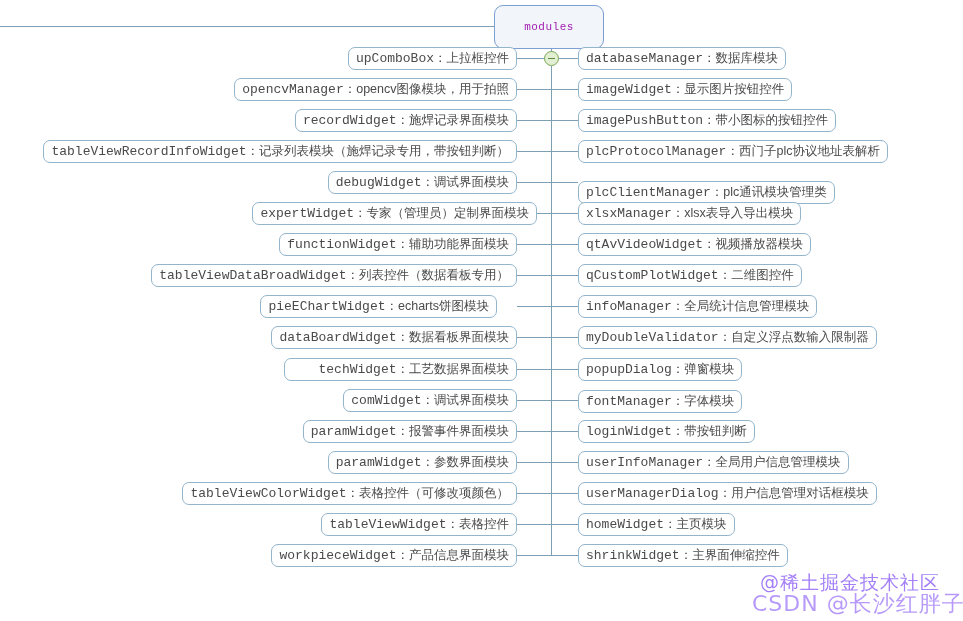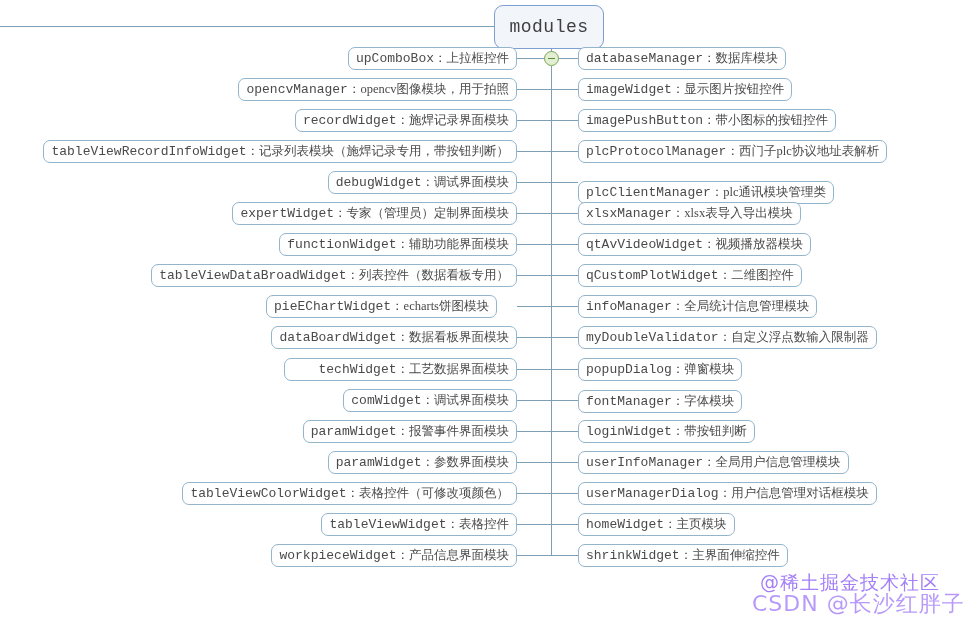--- a/index.html
+++ b/index.html
@@ -37,22 +37,22 @@
     top: 5px;
     width: 110px;
     height: 44px;
     box-sizing: border-box;
     border: 1.4px solid #7e9fd2;
     border-radius: 9px;
     background: #f2f6fb;
     display: flex;
     align-items: center;
     justify-content: center;
-    font-size: 18px;
-    color: #404040;
+    font-size: 11px;
+    color: #a21caf;
     letter-spacing: 0.5px;
   }
 
   
   .collapse-toggle {
     position: absolute;
     left: 544px;
     top: 51px;
     width: 15px;
     height: 15px;
@@ -86,21 +86,21 @@
     align-items: center;
     white-space: nowrap;
     font-size: 13px;
     color: #4a4a4a;
     line-height: 1;
   }
   .node.left  { justify-content: flex-end; }
   .node.right { justify-content: flex-start; }
 
   .node .cn {
-    font-family: Liberation Serif, serif;
+    font-family: Liberation Sans, sans-serif;
     font-size: 12.5px;
   }
 
   
   .watermark {
     position: absolute;
     color: #8b5cf6;
     white-space: nowrap;
     pointer-events: none;
     user-select: none;
@@ -155,21 +155,21 @@
       </div>
       <div class="line-h" style="top: 150.8px; left: 517px; width: 34px;"></div>
       <div class="node left" style="top: 139.8px; left: auto; right: 446px;">
         <span><span>tableViewRecordInfoWidget</span><span class="cn">：记录列表模块（施焊记录专用，带按钮判断）</span></span>
       </div>
       <div class="line-h" style="top: 181.9px; left: 517px; width: 34px;"></div>
       <div class="node left" style="top: 170.9px; left: auto; right: 446px;">
         <span><span>debugWidget</span><span class="cn">：调试界面模块</span></span>
       </div>
       <div class="line-h" style="top: 213px; left: 517px; width: 34px;"></div>
-      <div class="node left" style="top: 202px; left: auto; right: 446px;">
+      <div class="node left" style="top: 202px; left: auto; right: 426px;">
         <span><span>expertWidget</span><span class="cn">：专家（管理员）定制界面模块</span></span>
       </div>
       <div class="line-h" style="top: 244.1px; left: 517px; width: 34px;"></div>
       <div class="node left" style="top: 233.1px; left: auto; right: 446px;">
         <span><span>functionWidget</span><span class="cn">：辅助功能界面模块</span></span>
       </div>
       <div class="line-h" style="top: 275.2px; left: 517px; width: 34px;"></div>
       <div class="node left" style="top: 264.2px; left: auto; right: 446px;">
         <span><span>tableViewDataBroadWidget</span><span class="cn">：列表控件（数据看板专用）</span></span>
       </div>

